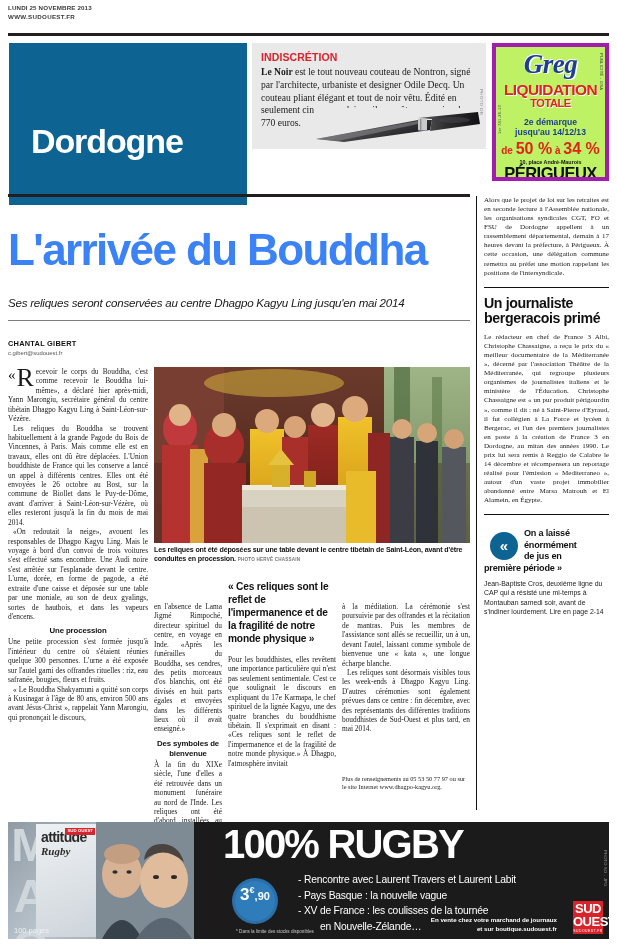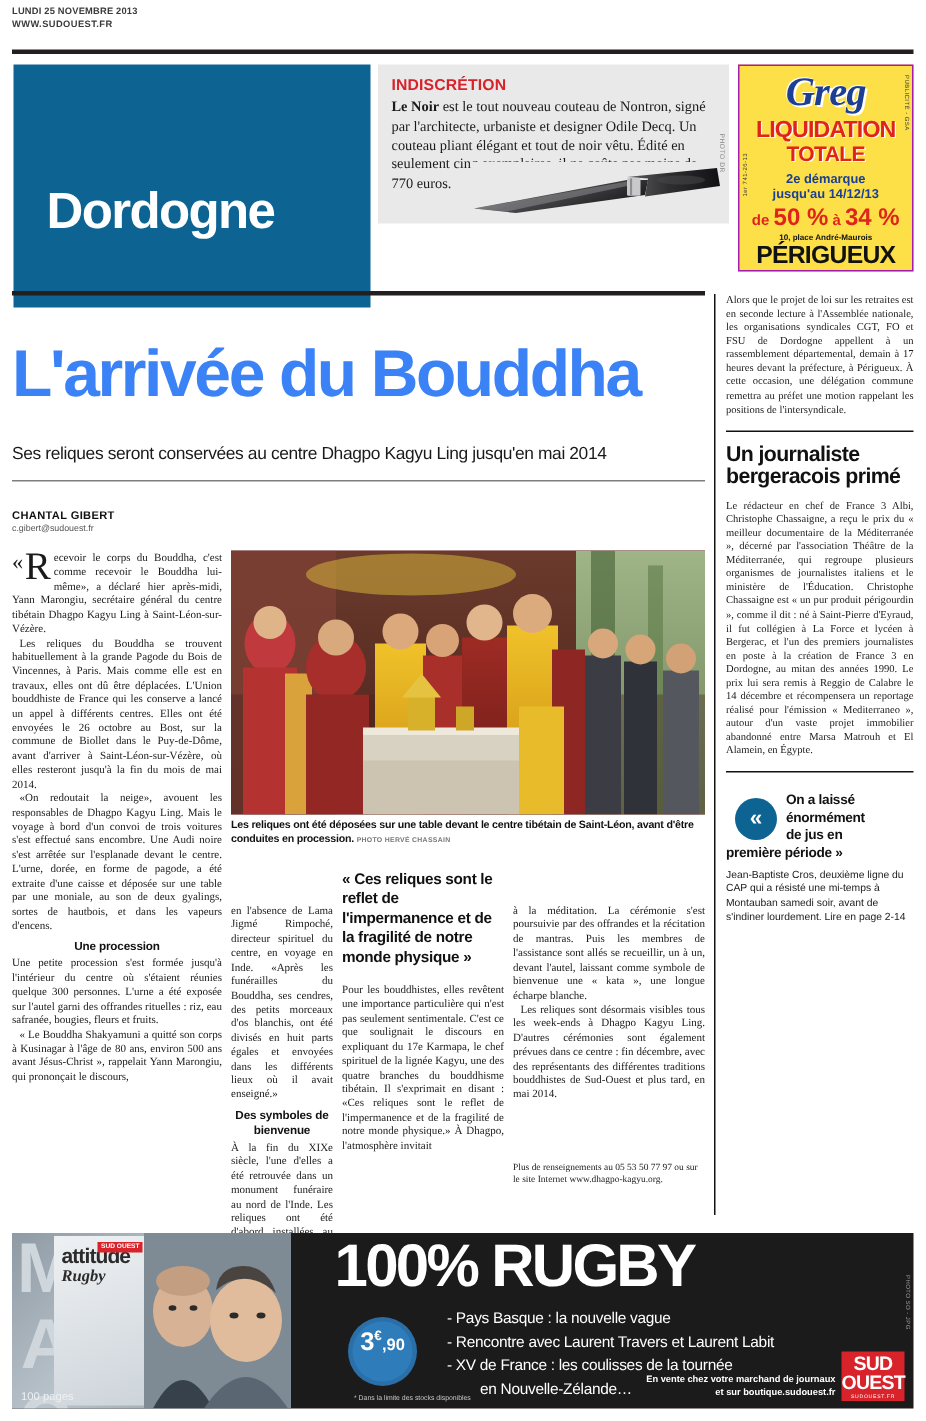--- a/index.html
+++ b/index.html
@@ -107,22 +107,22 @@
     font-family: "Liberation Sans", sans-serif;
     writing-mode: vertical-rl;
     letter-spacing: 0.4px;
   }
 
   
   .greg-ad {
     position: absolute;
     left: 484px; top: 0;
     width: 117px; height: 138px;
-    background: #fde047;
-    border: 1px solid #a21caf;
+    background: #bef264;
+    border: 4px solid #a21caf;
     box-sizing: border-box;
     overflow: hidden;
   }
   .greg-logo {
     position: absolute;
     top: 4px; left: 0; width: 100%;
     text-align: center;
     font-family: "Liberation Serif", serif;
     font-style: italic;
     font-weight: 700;
@@ -143,21 +143,21 @@
     letter-spacing: -0.6px;
     line-height: 0.95;
     text-shadow: 0.8px 0.8px 0 #fff;
   }
   .greg-tot {
     position: absolute;
     top: 51px; left: 0; width: 100%;
     text-align: center;
     font-family: "Liberation Sans", sans-serif;
     font-weight: 700;
-    font-size: 14px;
+    font-size: 11px;
     color: #e1241b;
     letter-spacing: -0.4px;
     line-height: 1;
     text-shadow: 0.8px 0.8px 0 #fff;
   }
   .greg-dem {
     position: absolute;
     top: 70px; left: 0; width: 100%;
     text-align: center;
     font-family: "Liberation Sans", sans-serif;
@@ -236,20 +236,21 @@
     letter-spacing: -1.6px;
     color: #3b82f6;
     line-height: 1;
   }
   .subhead {
     position: absolute; left: 8px; top: 296px;
     font-family: "Liberation Sans", sans-serif;
     font-size: 11.6px;
     letter-spacing: -0.25px;
     color: #1a1a1a;
+    font-style: italic;
   }
   .rule-sub {
     position: absolute; left: 8px; top: 320px;
     width: 462px; height: 1px; background: #7d7d7d;
   }
 
   
   .byline {
     position: absolute; left: 8px; top: 339px; width: 140px;
   }
@@ -530,21 +531,21 @@
     text-align: right;
     font-family: "Liberation Sans", sans-serif;
     font-weight: 700;
     font-size: 6.2px;
     line-height: 1.35;
     color: #ffffff;
   }
   .ad-so-logo {
     position: absolute;
     right: 6px; bottom: 5px;
-    width: 42px;
+    width: 30px;
     background: #d8232a;
     color: #fff;
     font-family: "Liberation Sans", sans-serif;
     font-weight: 700;
     font-size: 13px;
     text-align: center;
     line-height: 0.97;
     padding: 2px 0 1px 0;
     letter-spacing: -0.5px;
   }
@@ -801,22 +802,22 @@
 
     <svg class="ad-price" viewBox="0 0 50 50">
       <circle cx="25" cy="25" r="23" fill="#2a6fa8"></circle>
       <circle cx="25" cy="25" r="20" fill="#2f7cbb"></circle>
     </svg>
     <div class="ad-price-txt">
       <span>3</span><sup>€</sup><span class="cents">,90</span>
     </div>
 
     <div class="ad-bullets">
+      <div>- Rencontre avec Laurent Travers et Laurent Labit</div>
       <div>- Pays Basque : la nouvelle vague</div>
-      <div>- Rencontre avec Laurent Travers et Laurent Labit</div>
       <div>- XV de France : les coulisses de la tournée</div>
       <div class="ind">en Nouvelle-Zélande…</div>
     </div>
 
     <div class="ad-foot-left">* Dans la limite des stocks disponibles</div>
     <div class="ad-foot-right">
       <div>En vente chez votre marchand de journaux</div>
       <div>et sur boutique.sudouest.fr</div>
     </div>
     <div class="ad-so-logo">

